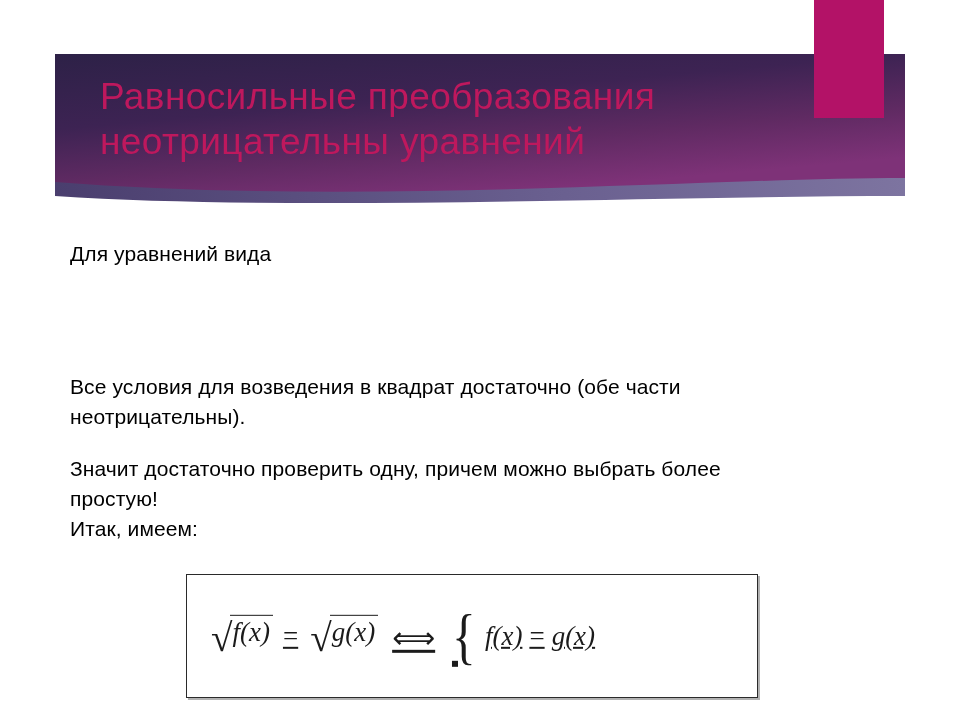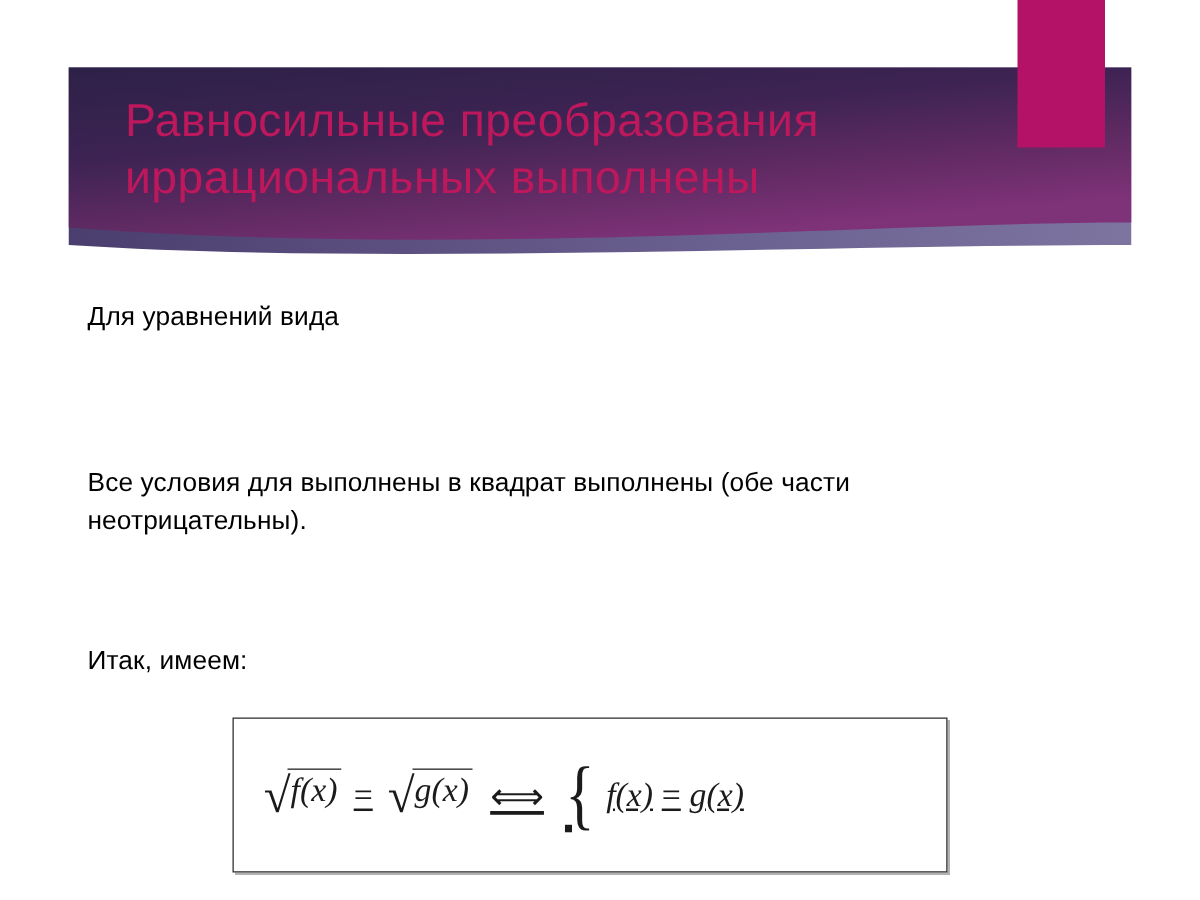--- a/index.html
+++ b/index.html
@@ -212,31 +212,32 @@
 
       <path d="M55,54 L905,54 L905,196 C640,196 300,212 55,196 Z" fill="url(#waveGrad)"></path>
 
       <path d="M55,54 L905,54 L905,178 C700,178 360,206 55,182 Z" fill="url(#bannerGrad)"></path>
     </svg>
 
     <div class="accent-bar"></div>
 
     <div class="title-block">
       <div class="title-line">Равносильные преобразования</div>
-      <div class="title-line">иррациональных выполнены</div>
+      <div class="title-line">неотрицательны уравнений</div>
     </div>
   </div>
 
   <div class="body-zone">
 
     <div class="para p-intro">Для уравнений вида</div>
 
 
-    <div class="para p-cond">Все условия для выполнены в квадрат выполнены (обе части неотрицательны).</div>
-
+    <div class="para p-cond">Все условия для возведения в квадрат достаточно (обе части неотрицательны).</div>
+
+    <div class="para p-concl">Значит достаточно проверить одну, причем можно выбрать более простую!</div>
 
     <div class="para p-itak">Итак, имеем:</div>
 
     <div class="formula-box">
       <div class="box-inner math">
 
         <span class="radical"><span class="rad-sign">√</span><span class="rad-body">f(x)</span></span>
 
         <span class="op">=</span>
 

